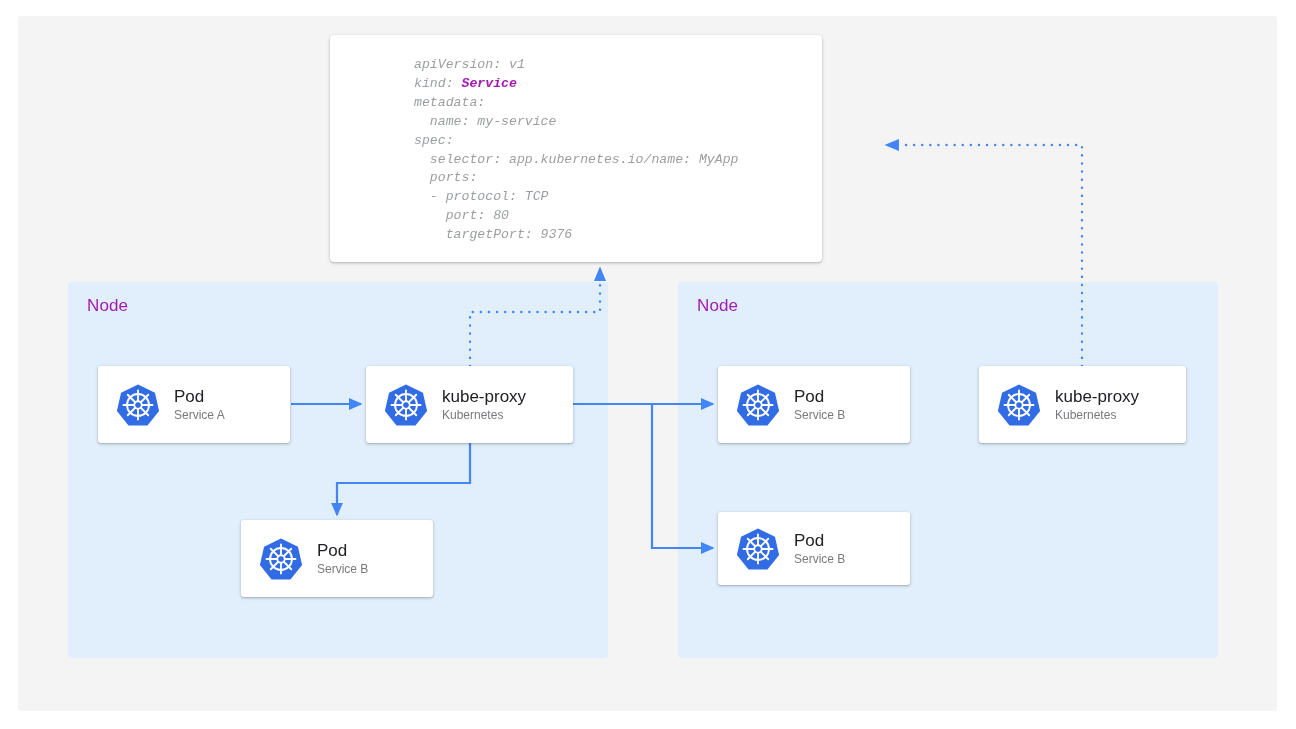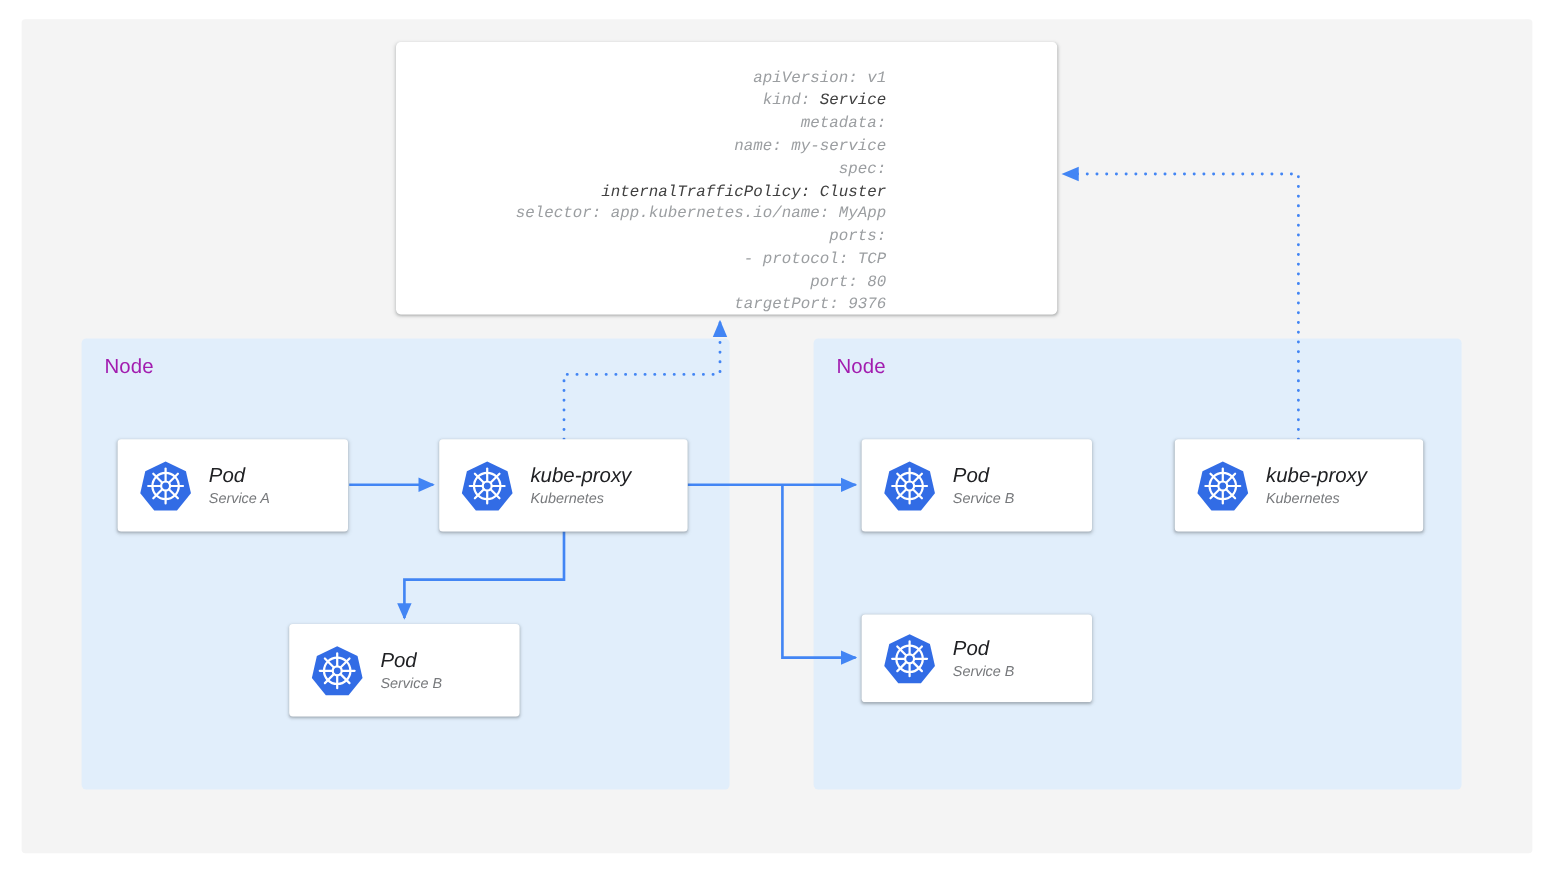--- a/index.html
+++ b/index.html
@@ -55,64 +55,62 @@
     flex: 0 0 auto;
     margin-left: 18px;
     margin-right: 14px;
     display: block;
   }
   .card .card-text {
     display: flex;
     flex-direction: column;
     justify-content: center;
     line-height: 1.22;
-    font-style: italic;
   }
   .card .title {
     font-size: 17px;
     color: #202124;
     font-family: "Liberation Sans", sans-serif;
     white-space: nowrap;
   }
   .card .subtitle {
     font-size: 12px;
     color: #77797c;
     font-family: "Liberation Sans", sans-serif;
     white-space: nowrap;
   }
 
   
   #yaml-card {
     position: absolute;
     left: 330px;
     top: 35px;
-    width: 551px;
+    width: 492px;
     height: 227px;
     background: #ffffff;
     border-radius: 4px;
     box-shadow: 0 1px 2px rgba(60,64,67,0.26), 0 1px 3px 1px rgba(60,64,67,0.10);
     box-sizing: border-box;
     overflow: hidden;
-    text-align: right;
   }
   #yaml-code {
     position: absolute;
     left: 84px;
     top: 21px;
     margin: 0;
     font-family: "Liberation Mono", monospace;
     font-style: italic;
     font-size: 13.2px;
     line-height: 18.9px;
     color: #9b9ea1;
     white-space: pre;
   }
   #yaml-code .b {
-    font-weight: normal;
-    color: #404040;
+    font-weight: bold;
+    color: #a21caf;
   }
 
   
   #links {
     position: absolute;
     left: 0;
     top: 0;
     width: 1296px;
     height: 729px;
     pointer-events: none;
@@ -167,21 +165,20 @@
       <path d="M 1082 366 L 1082 145 L 886 145" fill="none" stroke="#4285f4" stroke-width="2.4" stroke-linecap="round" stroke-dasharray="0.1 8" marker-end="url(#arrow-dot)"></path>
     </g>
   </svg>
 
   <div id="yaml-card">
     <pre id="yaml-code">apiVersion: v1
 kind: <span class="b">Service</span>
 metadata:
   name: my-service
 spec:
-<span class="b">  internalTrafficPolicy: Cluster</span>
   selector: app.kubernetes.io/name: MyApp
   ports:
   - protocol: TCP
     port: 80
     targetPort: 9376</pre>
   </div>
 
   <div class="card" style="left:98px; top:366px; width:192px; height:77px;">
     <svg class="logo" width="44" height="44" viewBox="0 0 100 100" xmlns="http://www.w3.org/2000/svg">
       <path d="M50 3.5 L88.5 22 L98 63.5 L71.5 96.5 L28.5 96.5 L2 63.5 L11.5 22 Z" fill="#326ce5"></path>

